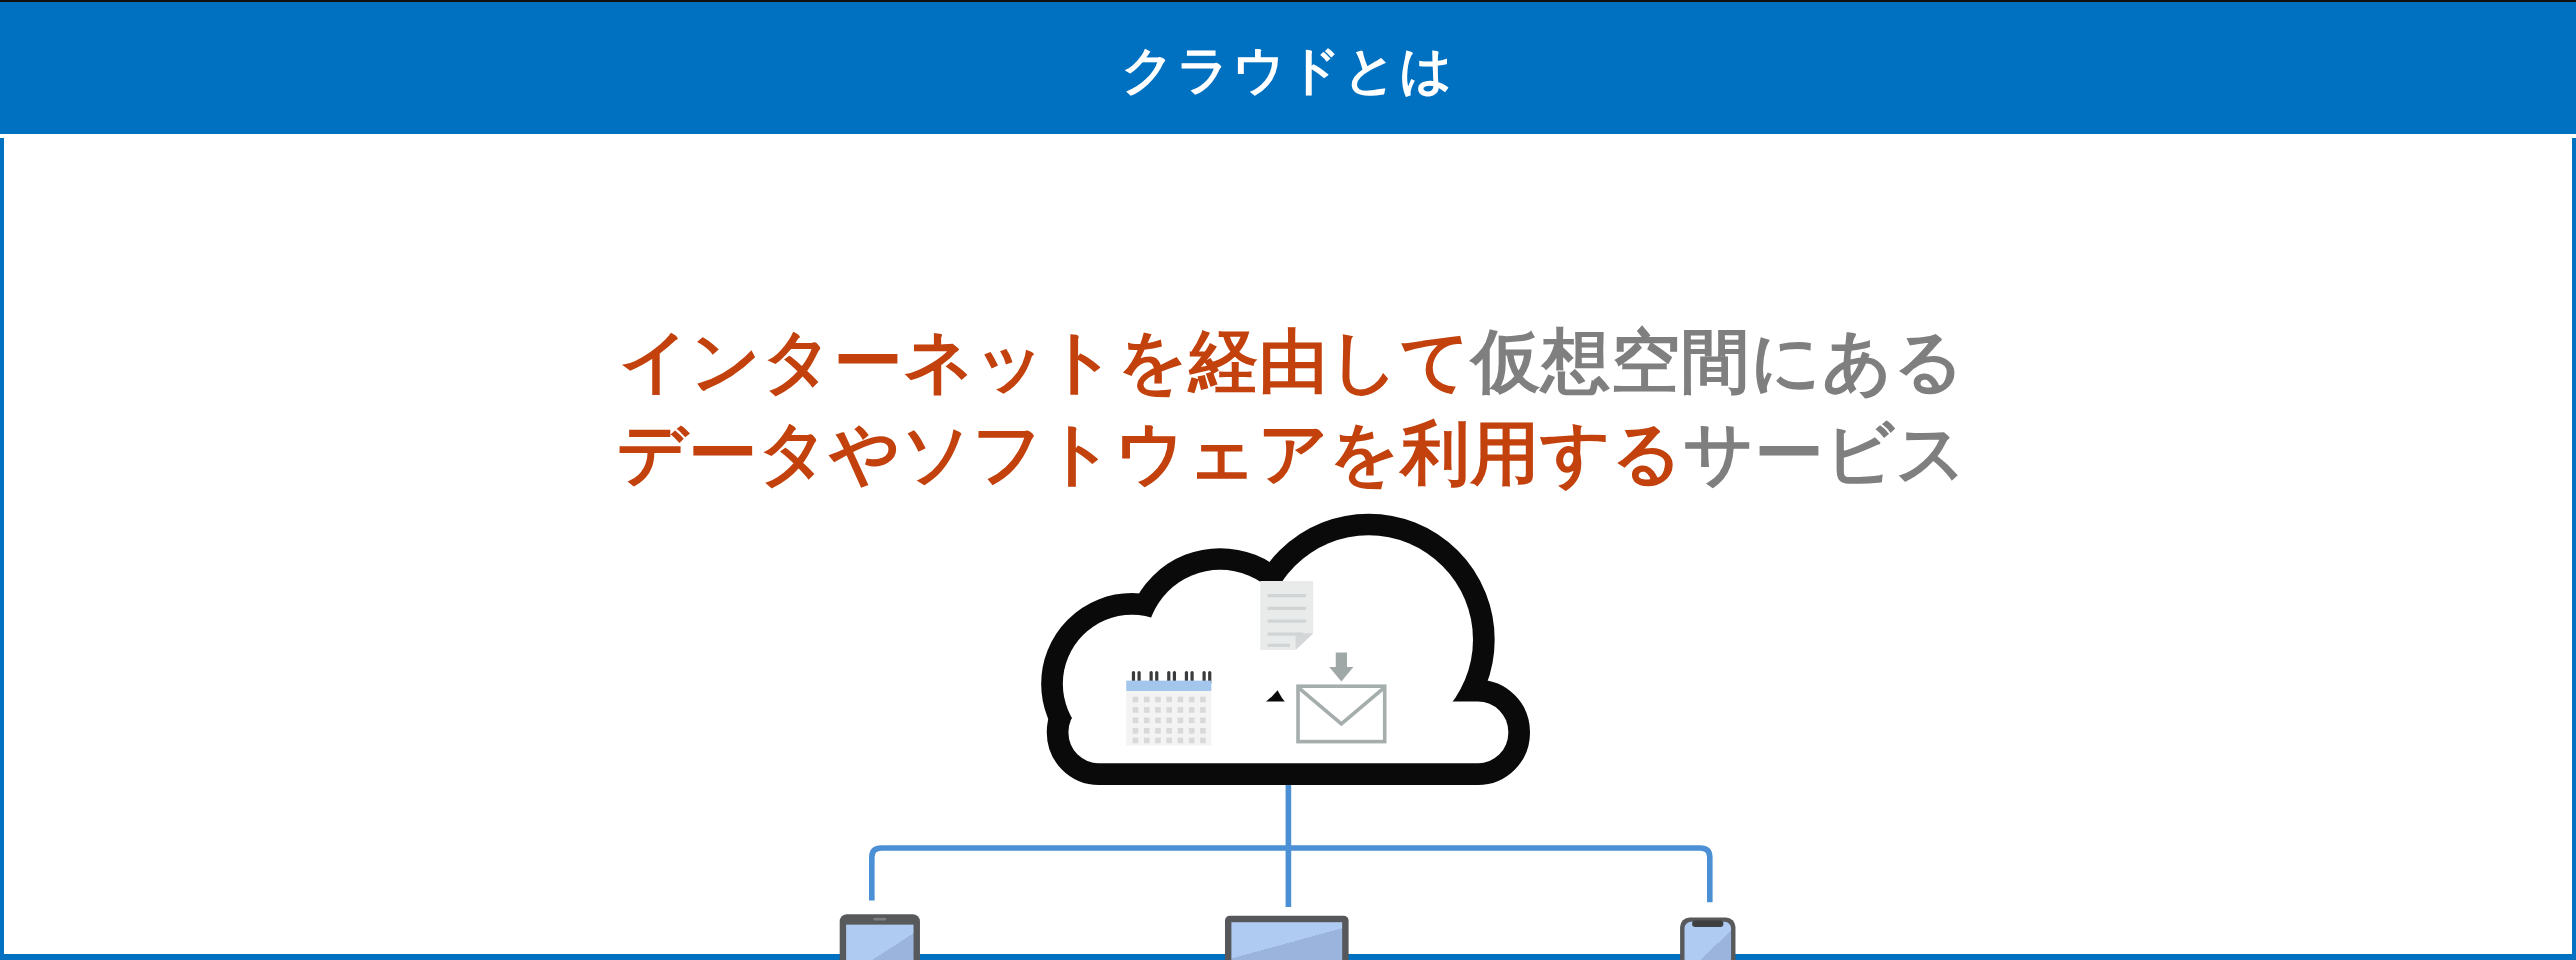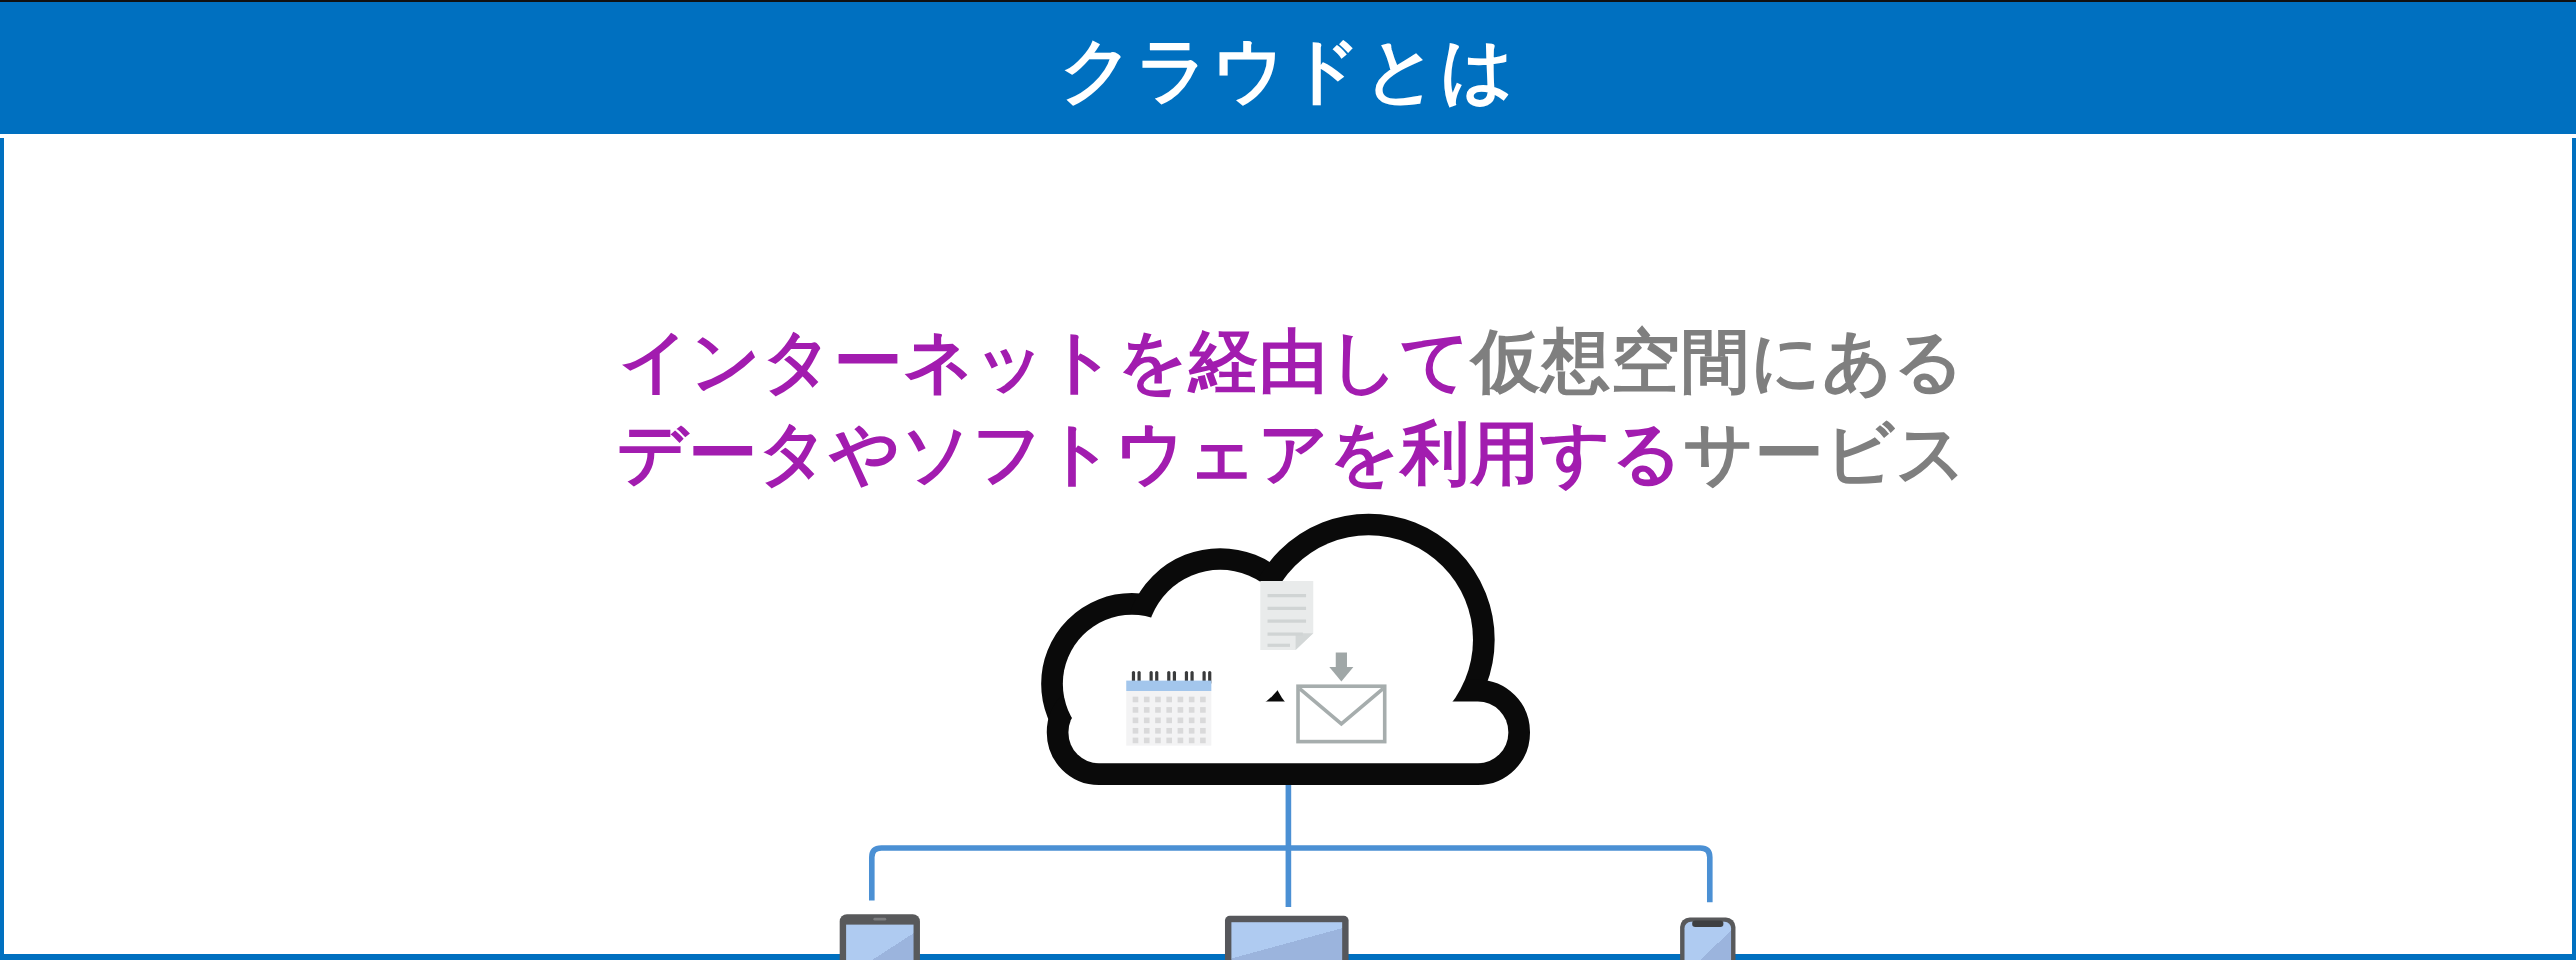--- a/index.html
+++ b/index.html
@@ -6,33 +6,33 @@
   .canvas{
     position:relative;width:2576px;height:960px;overflow:hidden;
     background:#ffffff;font-family:"Liberation Sans",sans-serif;
   }
   .top-hairline{position:absolute;left:0;top:0;width:2576px;height:2.4px;background:#111111;}
   .header{
     position:absolute;left:0;top:2.4px;width:2576px;height:132px;
     background:#0070C0;display:flex;align-items:center;justify-content:center;
   }
   .header .title{
-    color:#ffffff;font-size:72px;font-weight:800;letter-spacing:2.4px;line-height:1;
+    color:#ffffff;font-size:52px;font-weight:800;letter-spacing:2.4px;line-height:1;
     padding-top:3.2px;
   }
   .content{
     position:absolute;left:0;top:138px;width:2576px;height:822px;
     background:#ffffff;box-sizing:border-box;
     border-left:4.8px solid #0070C0;border-right:4.8px solid #0070C0;border-bottom:6.4px solid #0070C0;
   }
   .subtitle{
     position:absolute;left:0;top:178px;width:2576px;
     text-align:center;font-weight:800;font-size:69px;line-height:92px;letter-spacing:0.8px;
   }
-  .subtitle .t-blue{color:#a21caf;}
+  .subtitle .t-blue{color:#c2410c;}
   .subtitle .t-gray{color:#7F7F7F;margin-top:40px;}
   .diagram-svg{position:absolute;left:0;top:0;width:2576px;height:960px;}
 </style>
 </head>
 <body>
 
 <div class="canvas">
 
   <div class="top-hairline"></div>
 

